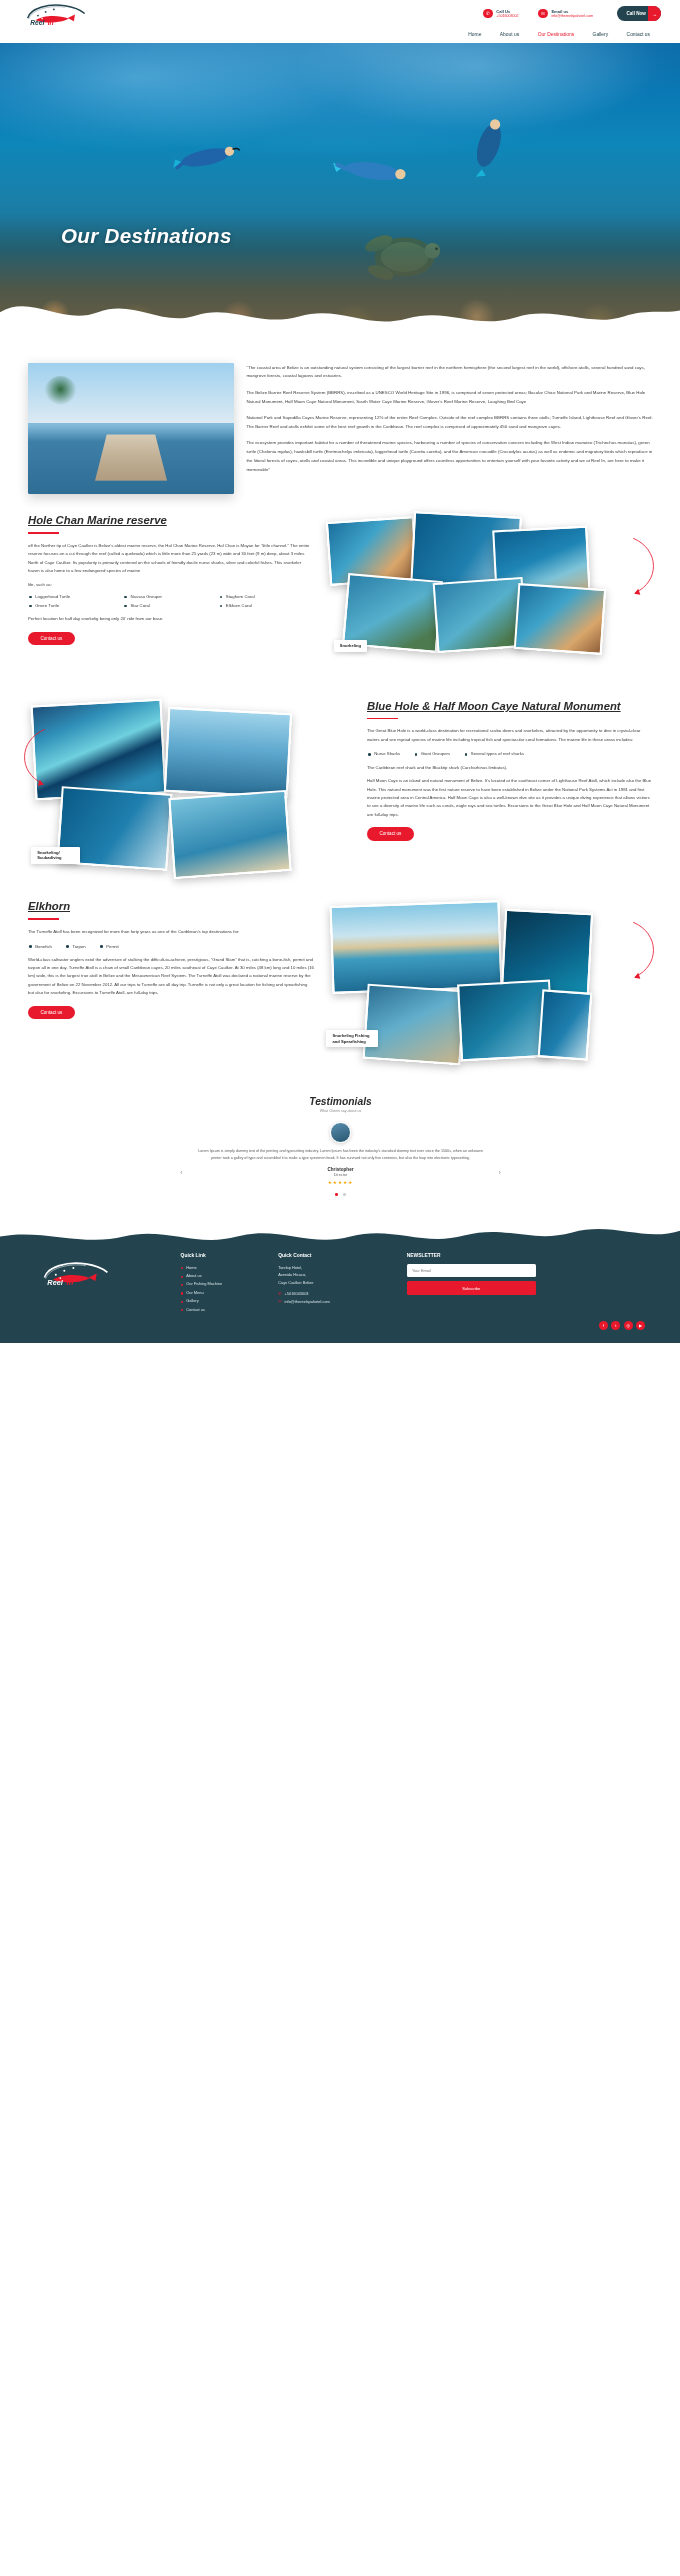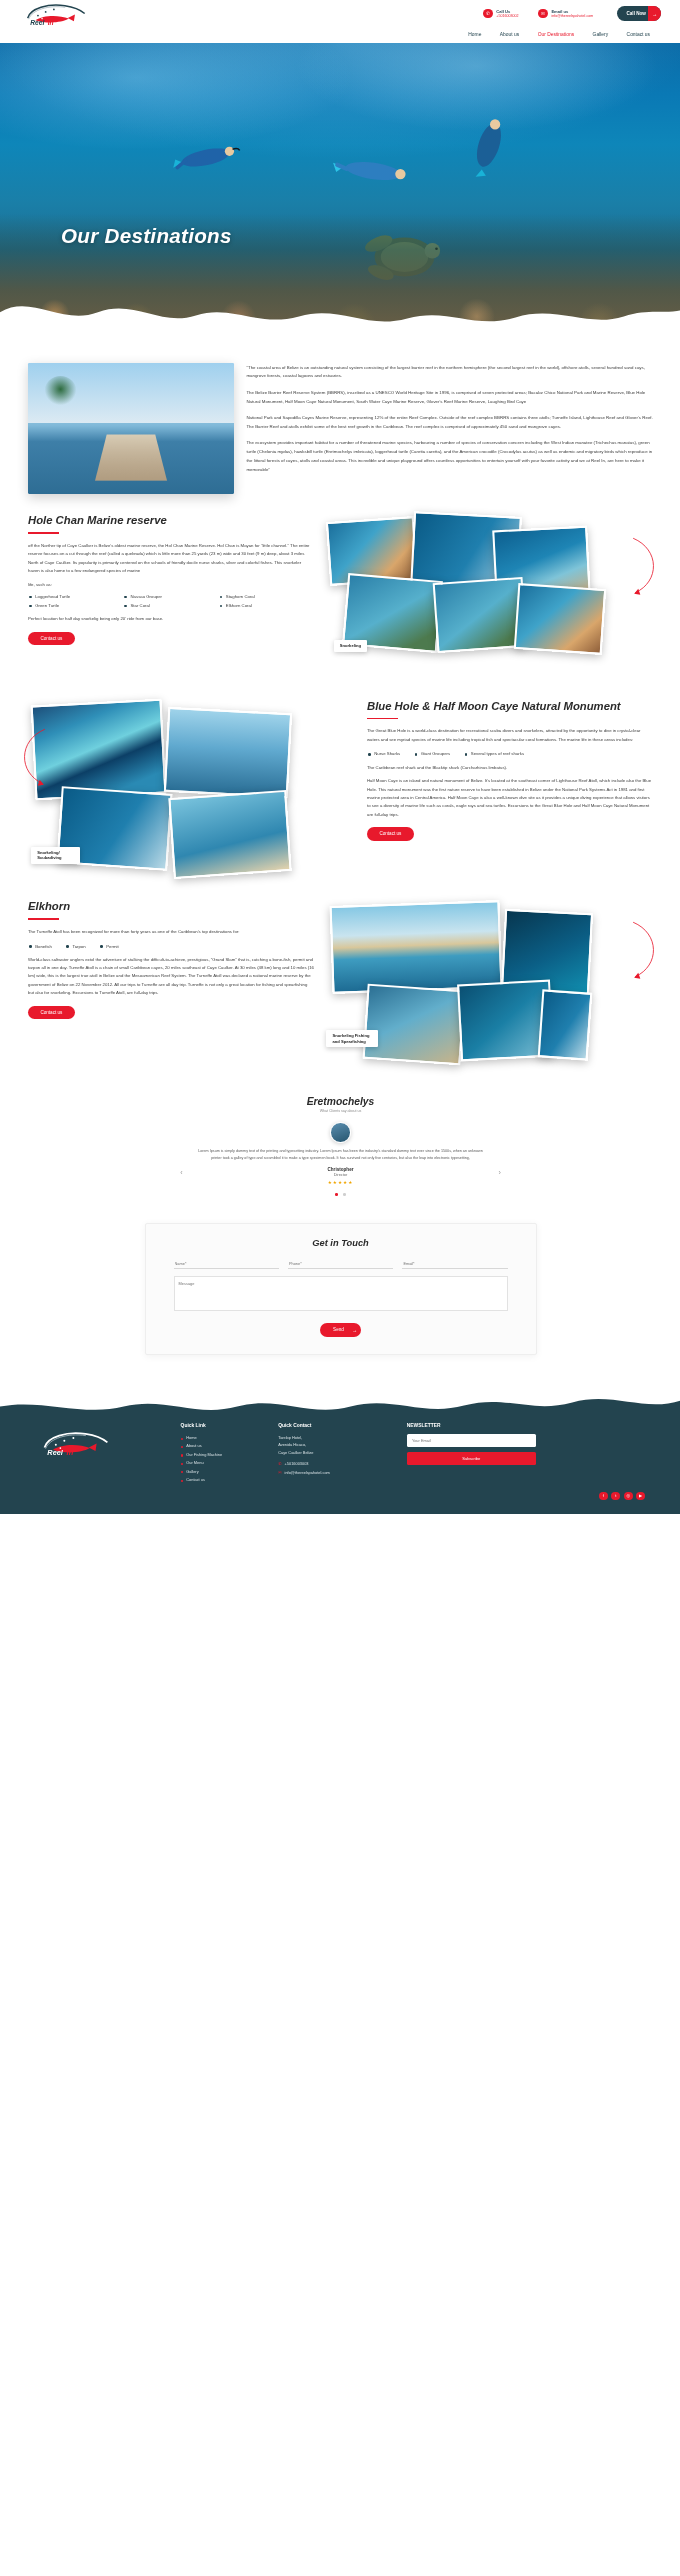--- a/index.html
+++ b/index.html
@@ -114,21 +114,21 @@
   .intro-text { flex: 1; padding-top: 1px; }
   .intro-text p { font-size: 4.4px; line-height: 2.0; color: #3b3b3b; margin-bottom: 7.7px; }
 
   
   .dest-section { position: relative; padding: 0 28px; margin-bottom: 5.2px; }
   .dest-row { display: flex; gap: 10.3px; align-items: flex-start; }
   .dest-row.reverse { flex-direction: row-reverse; }
   .dest-copy { width: 286px; flex: none; }
   .sec-title {
     font-size: 11.3px; font-weight: bold; font-style: italic; color: #2b2b2b;
-    line-height: 1.15; margin-bottom: 5.2px;
+    line-height: 1.15; margin-bottom: 5.2px; text-decoration: underline;
   }
   .sec-rule { width: 31px; height: 1.5px; background: #e8192c; margin-bottom: 8.2px; }
   .sec-copy p { font-size: 4.3px; line-height: 1.95; color: #3b3b3b; margin-bottom: 5.2px; }
   .sec-list {
     display: flex; flex-wrap: wrap; margin: 3.1px 0 5.2px 0; list-style: none;
   }
   .sec-list li {
     width: 33.33%; font-size: 4.3px; color: #3b3b3b; line-height: 2.1;
     position: relative; padding-left: 7.2px;
   }
@@ -473,54 +473,39 @@
         <div class="cap" style="left:2.1px; top:130px; width:52px;">Snorkeling Fishing and Spearfishing</div>
         <svg class="arc-arrow" style="right:-11.3px; top:15.5px;" width="36" height="67" viewBox="0 0 70 130">
           <path d="M10 12 C62 34 62 96 14 118" stroke="#e8192c" stroke-width="1.6" fill="none"></path>
           <path d="M20 110 L12 120 L24 122 Z" fill="#e8192c"></path>
         </svg>
       </div>
     </div>
   </div>
 
   <div class="testimonials">
-    <h2 class="test-title">Eretmochelys</h2>
+    <h2 class="test-title">Testimonials</h2>
     <div class="test-sub">What Clients say about us</div>
     <div class="test-avatar"></div>
     <div class="test-body">
       <span class="test-arrow">‹</span>
       <div>
         <div class="test-quote">Lorem Ipsum is simply dummy text of the printing and typesetting industry. Lorem Ipsum has been the industry's standard dummy text ever since the 1500s, when an unknown printer took a galley of type and scrambled it to make a type specimen book. It has survived not only five centuries, but also the leap into electronic typesetting,</div>
         <div class="test-name">Christopher</div>
         <div class="test-role">Director</div>
         <div class="test-stars">★★★★★</div>
         <div class="test-dots">
           <span class="on"></span>
           <span></span>
         </div>
       </div>
       <span class="test-arrow">›</span>
     </div>
   </div>
 
-  <div class="touch-wrap">
-    <div class="touch-card">
-      <h2 class="touch-title">Get in Touch</h2>
-      <div class="touch-row">
-        <input placeholder="Name*" style="">
-        <input placeholder="Phone*" style="">
-        <input placeholder="Email*" style="">
-      </div>
-      <textarea class="touch-area" placeholder="Message" style=""></textarea>
-      <button class="send-btn">
-        <span>Send</span>
-        <span class="send-arrow">→</span>
-      </button>
-    </div>
-  </div>
 
   <div class="footer">
     <svg class="footer-wave" viewBox="0 0 1321 78" preserveAspectRatio="none">
       <path d="M0,0 L1321,0 L1321,34 C1250,58 1190,16 1110,38 C1030,60 980,22 900,44 C820,66 760,24 680,46 C600,68 540,24 460,46 C380,68 320,26 240,46 C160,66 80,30 0,46 Z" fill="#ffffff"></path>
     </svg>
 
     <div class="footer-inner">
       <div class="f-logo-col">
         <svg class="f-logo-svg" viewBox="0 0 300 92">
           <path d="M30 62 C40 24 110 4 175 14 C215 20 240 34 252 44" fill="none" stroke="#ffffff" stroke-width="6"></path>

